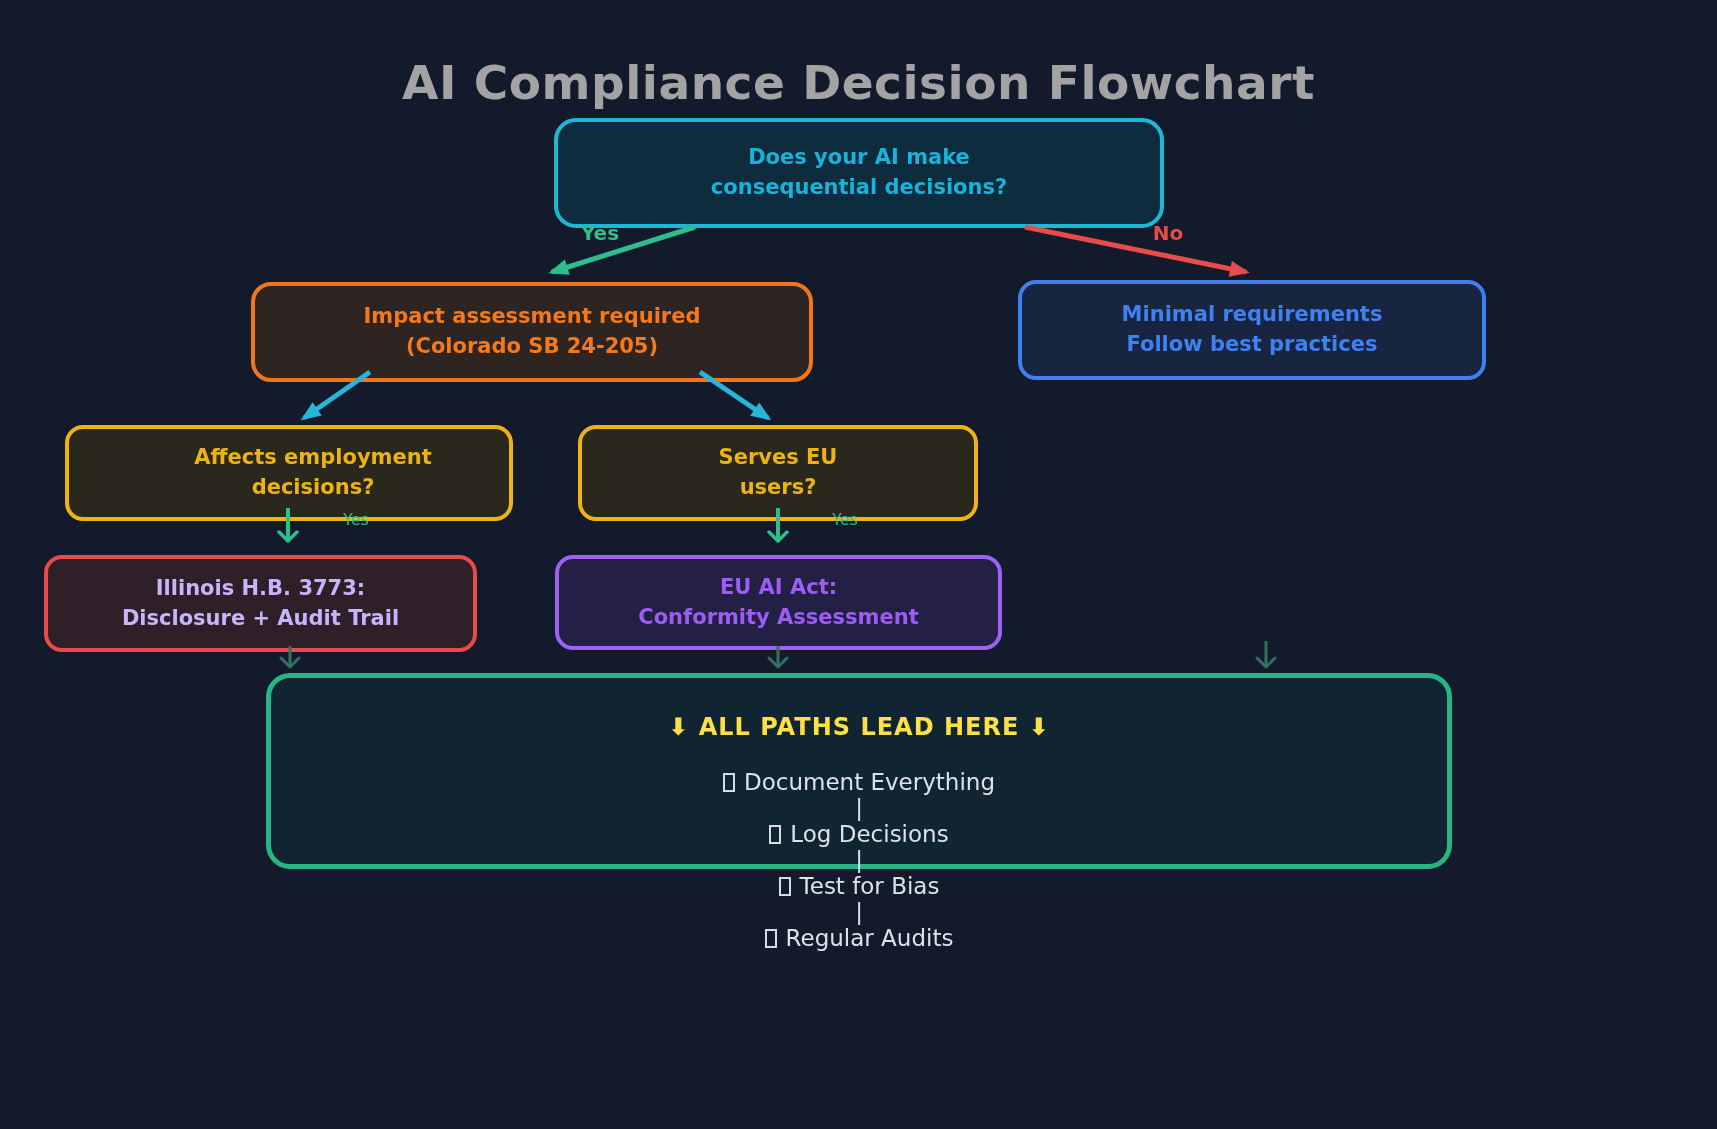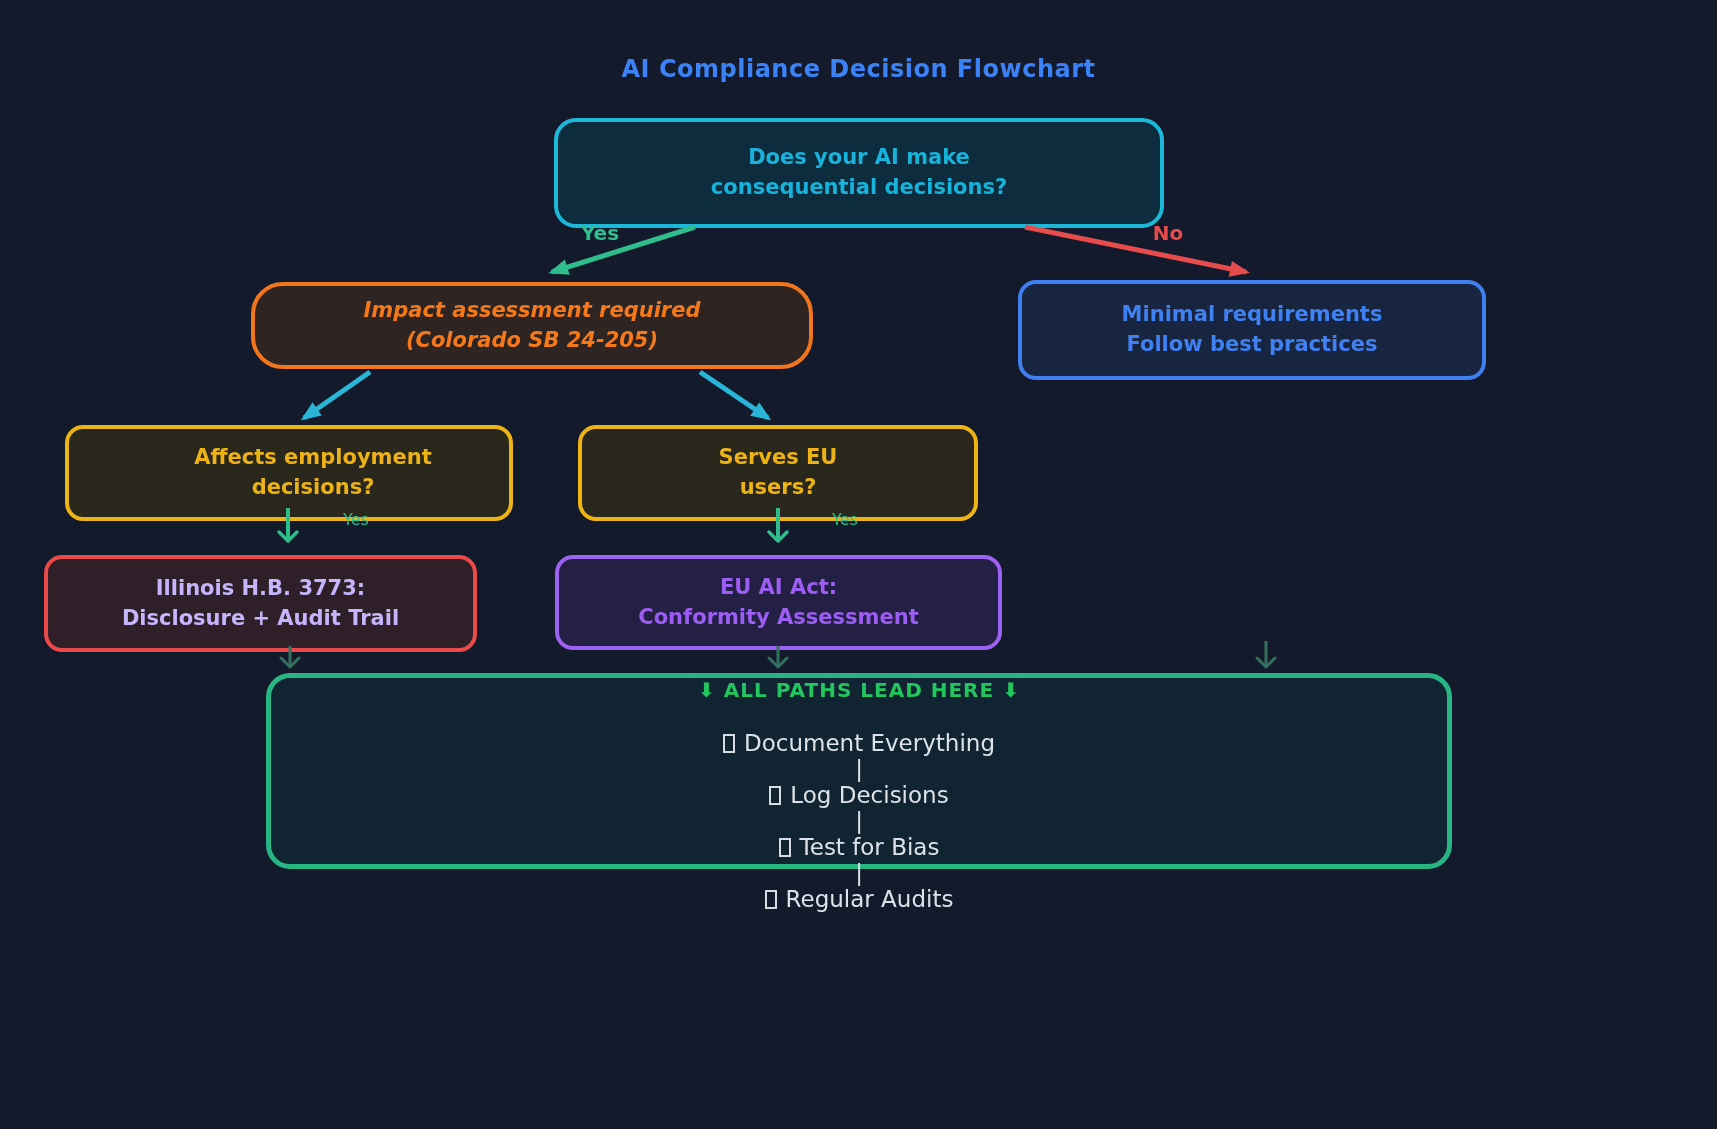--- a/index.html
+++ b/index.html
@@ -3,34 +3,34 @@
 <meta charset="utf-8">
 <style>
   html,body{margin:0;padding:0;background:#121a2b;}
   #canvas{
     position:relative;width:1717px;height:1129px;overflow:hidden;
     background:#121a2b;
     font-family:"DejaVu Sans","Liberation Sans",sans-serif;
   }
   .page-title{
     position:absolute;left:0;right:0;top:55px;text-align:center;
-    color:#3b82f6;font-size:24px;font-weight:bold;letter-spacing:0.5px;
+    color:#a3a3a3;font-size:47px;font-weight:bold;letter-spacing:0.5px;
   }
   .node{
     position:absolute;display:flex;align-items:center;justify-content:center;
     text-align:center;font-weight:bold;font-size:21px;line-height:1.42;
     white-space:pre-line;box-sizing:border-box;
   }
   .node.root{
     left:554px;top:118px;width:610px;height:110px;
     border:4px solid #1cb8d8;border-radius:22px;background:#0d2c3e;color:#17b3da;
   }
   .node.impact{
-    left:251px;top:282px;width:562px;height:87px;
-    border:4px solid #f0751c;border-radius:32px;background:#2e2421;color:#f5791a;font-style:italic;
+    left:251px;top:282px;width:562px;height:100px;
+    border:4px solid #f0751c;border-radius:20px;background:#2e2421;color:#f5791a;
   }
   .node.minimal{
     left:1018px;top:280px;width:468px;height:100px;
     border:4px solid #3f7ff0;border-radius:18px;background:#172540;color:#3f81f2;
   }
   .node.yellow{
     border:4px solid #eeb414;border-radius:18px;background:#2a281c;color:#ecb216;
   }
   .node.employment{left:65px;top:425px;width:448px;height:96px;padding-left:48px;}
   .node.euusers{left:578px;top:425px;width:400px;height:96px;}
@@ -42,21 +42,21 @@
     left:555px;top:555px;width:447px;height:95px;
     border:4px solid #9d62f2;border-radius:18px;background:#242045;color:#9c5df3;
   }
   .final-box{
     position:absolute;left:266px;top:673px;width:1186px;height:196px;
     border:5px solid #27b583;border-radius:24px;background:#102531;
     box-sizing:border-box;display:flex;flex-direction:column;align-items:center;
     justify-content:flex-start;
   }
   .final-heading{
-    color:#22c55e;font-weight:bold;font-size:20px;letter-spacing:1px;
+    margin-top:35px;color:#fde047;font-weight:bold;font-size:24px;letter-spacing:1px;
   }
   .final-checklist{
     margin-top:28px;color:#dde2e8;font-size:23px;display:flex;align-items:center;flex-direction:column;
   }
   .check-item{display:inline-flex;align-items:center;}
   .tofu{
     display:inline-block;width:12px;height:19px;border:2px solid #d8dde3;
     margin-right:9px;box-sizing:border-box;
   }
   .sep{padding:0 16px;color:#dde2e8;}

